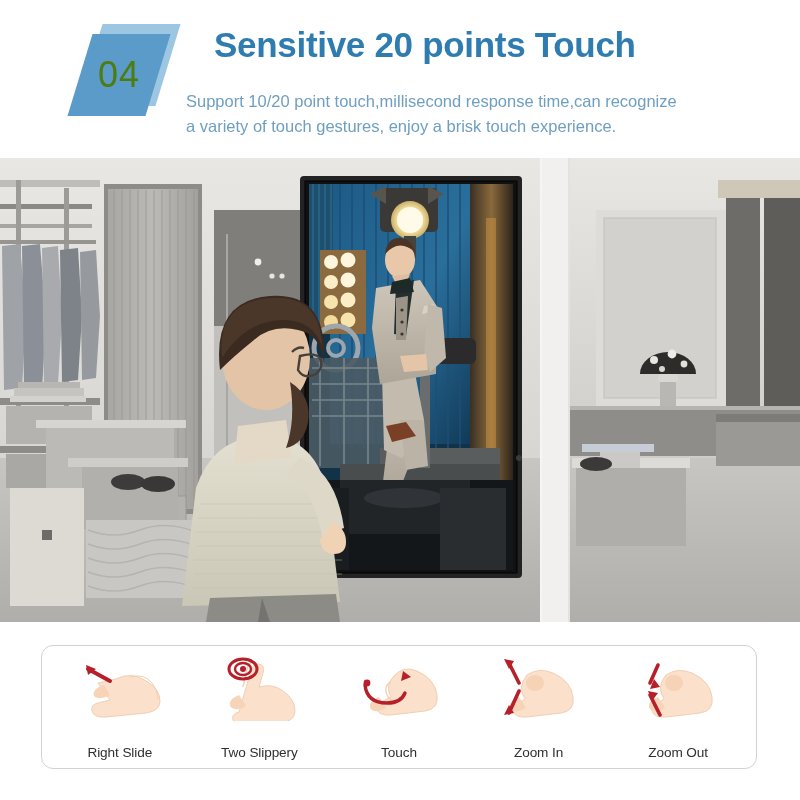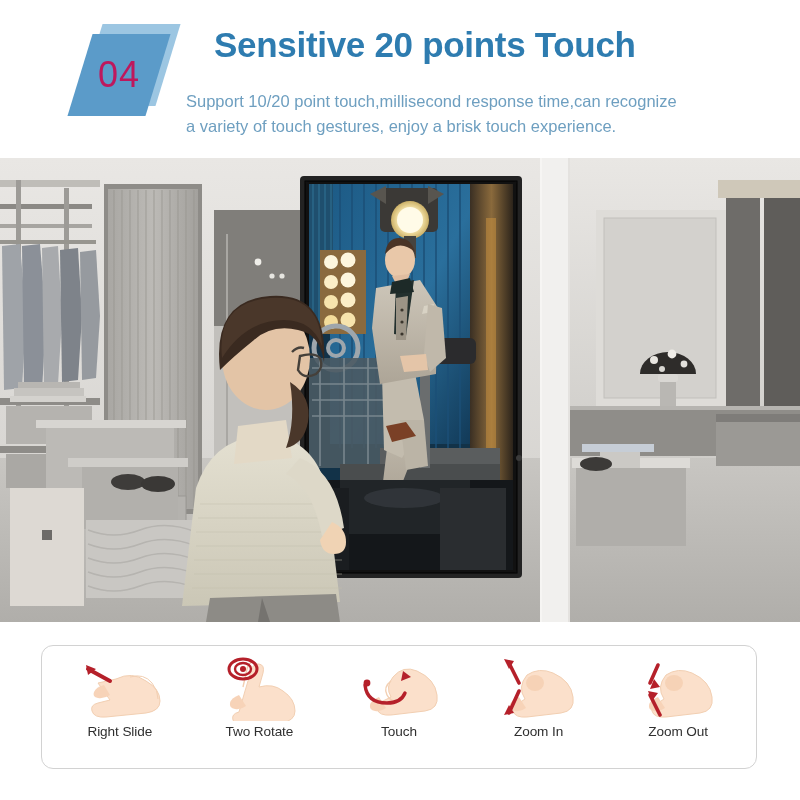--- a/index.html
+++ b/index.html
@@ -33,21 +33,21 @@
     background: #9cc6e2;
   }
   .para-front {
     left: 8px; top: 12px;
     background: #5b9bc9;
   }
   .badge-num {
     position: absolute; left: 8px; top: 12px;
     width: 78px; height: 82px;
     display: flex; align-items: center; justify-content: center;
-    color: #be185d; font-size: 36px; font-weight: 400;
+    color: #4d7c0f; font-size: 36px; font-weight: 400;
     letter-spacing: 1px;
     font-family: "Liberation Sans", sans-serif;
   }
 
   .header-text { margin-left: 6px; padding-top: 4px; }
   .title {
     font-size: 35px; font-weight: bold; color: #2e7cb0;
     letter-spacing: -0.3px; line-height: 1.1;
     white-space: nowrap;
     margin-left: 28px;
@@ -69,21 +69,21 @@
   .gesture-panel {
     position: absolute; left: 41px; top: 645px;
     width: 716px; height: 124px;
     border: 1.4px solid #d2d2d2; border-radius: 12px;
     background: #ffffff;
     display: flex; align-items: stretch;
     padding: 4px 8px 0 8px;
   }
   .gesture {
     flex: 1 1 0; display: flex; flex-direction: column;
-    align-items: center; justify-content: flex-start;
+    align-items: center; justify-content: flex-start; gap: 21px;
   }
   .gesture .glyph {
     height: 74px; width: 100%;
     display: flex; align-items: center; justify-content: center;
     padding-top: 4px;
   }
   .gesture .glyph svg { display: block; }
   .gesture .label {
     font-size: 13.6px; color: #303030; white-space: nowrap;
     letter-spacing: -0.1px;
@@ -446,21 +446,21 @@
           <path d="M28 34 L34 14 q2 -8 8 -7 q6 1 4 9 l-4 14 q14 -4 24 4 q12 8 12 20 q0 10 -14 12 l-34 3 q-12 1 -14 -6 q-2 -6 6 -8 z" fill="#fbe0cb" stroke="#f2cfb2" stroke-width="1"></path>
           <path d="M26 30 L30 12 q2 -8 8 -7" fill="none" stroke="#f2cfb2" stroke-width="1.4"></path>
           <path d="M22 38 q-8 3 -9 8 q-1 5 5 6 q6 1 11 -3 z" fill="#f7d3b8"></path>
           <g fill="none" stroke="#b5202a">
             <ellipse cx="26" cy="12" rx="14" ry="10" stroke-width="3"></ellipse>
             <ellipse cx="26" cy="12" rx="8" ry="6" stroke-width="2.4"></ellipse>
           </g>
           <circle cx="26" cy="12" r="3" fill="#b5202a"></circle>
         </svg>
       </div>
-      <div class="label">Two Rotate</div>
+      <div class="label">Two Slippery</div>
     </div>
 
     <div class="gesture">
       <div class="glyph">
         <svg width="84" height="64" viewBox="0 0 84 64">
           <path d="M36 20 q10 -12 24 -6 q18 8 20 24 q2 14 -12 16 l-34 4 q-12 1 -14 -6 q-2 -6 6 -8 l8 -4 q-6 -10 2 -20 z" fill="#fbe0cb" stroke="#f2cfb2" stroke-width="1"></path>
           <path d="M34 24 q-8 6 -4 14 q4 8 14 6" fill="none" stroke="#f2cfb2" stroke-width="1.4"></path>
           <path d="M22 40 q-8 3 -9 8 q-1 5 5 6 q6 1 11 -3 z" fill="#f7d3b8"></path>
           <path d="M8 28 q2 18 22 18 q14 0 18 -10" fill="none" stroke="#b5202a" stroke-width="3.4" stroke-linecap="round"></path>
           <circle cx="10" cy="26" r="3.4" fill="#b5202a"></circle>

